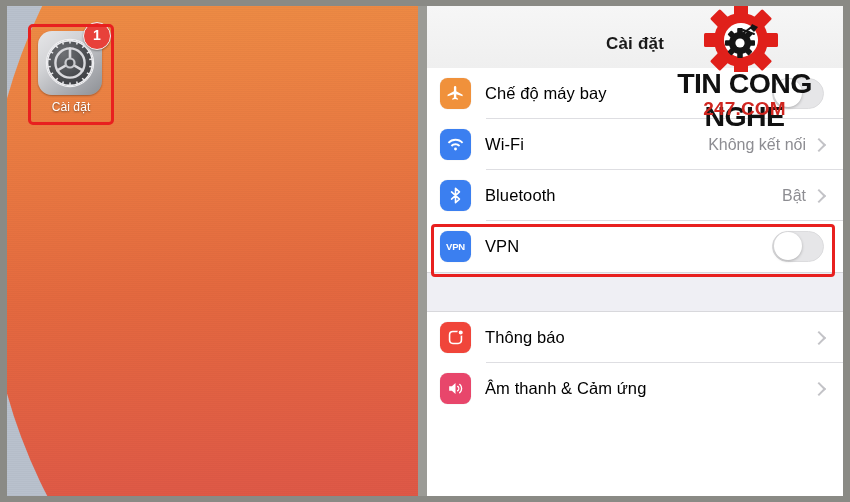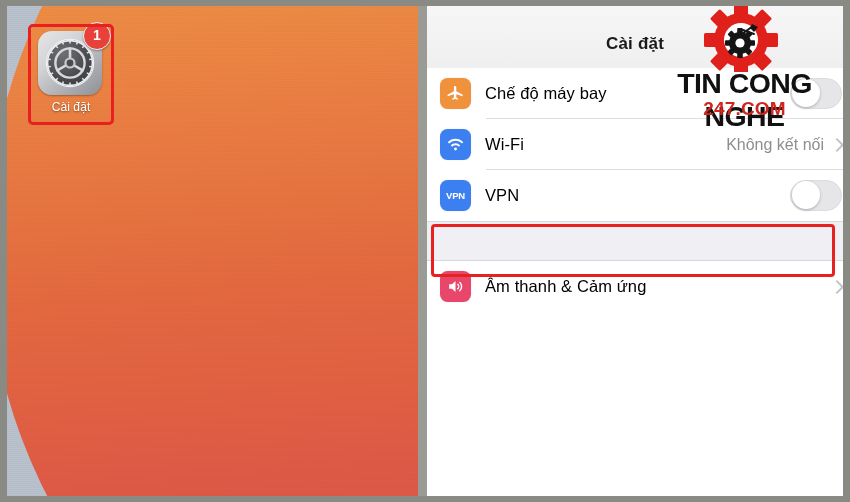--- a/index.html
+++ b/index.html
@@ -79,21 +79,21 @@
   }
   .row + .row .sep{content:"";}
   .sep{position:absolute;left:59px;right:0;bottom:0;height:1px;background:#dedee2;}
 
   .ico{
     width:31px;height:31px;border-radius:7.5px;flex:0 0 auto;
     display:flex;align-items:center;justify-content:center;
     color:#fff;box-shadow:0 0 0 .5px rgba(0,0,0,.05);
   }
   .lbl{margin-left:14px;font-size:16.5px;color:#000;letter-spacing:.1px;}
-  .right{margin-left:auto;display:flex;align-items:center;padding-right:1px;gap:8px;}
+  .right{margin-left:auto;display:flex;align-items:center;padding-right:19px;gap:8px;}
   .val{font-size:16px;color:#8d8d92;}
   .chev{
     width:8px;height:8px;border-right:2px solid #c3c3c7;border-top:2px solid #c3c3c7;
     transform:rotate(45deg);
   }
   .toggle{
     position:relative;width:52px;height:31px;border-radius:16px;
     background:#e6e6e8;border:1px solid #dcdcde;box-sizing:border-box;
   }
   .knob{
@@ -242,37 +242,63 @@
               </svg>
           </div>
           <div class="lbl">Wi-Fi</div>
           <div class="right">
             <span class="val">Không kết nối</span>
             <span class="chev"></span>
           </div>
           <div class="sep"></div>
         </div>
 
+        <div class="row">
+          <div class="ico ic-bt">
+            <svg width="19" height="19" viewBox="0 0 24 24" fill="none" stroke="#fff" stroke-width="2" stroke-linejoin="round" stroke-linecap="round">
+                <path d="M7 7.5L17 16.5 12 21V3l5 4.5L7 16.5"></path>
+              </svg>
+          </div>
+          <div class="lbl">Bluetooth</div>
+          <div class="right">
+            <span class="val">Bật</span>
+            <span class="chev"></span>
+          </div>
+          <div class="sep"></div>
+        </div>
 
 
 
         <div class="row">
           <div class="ico ic-vpn">VPN</div>
           <div class="lbl">VPN</div>
           <div class="right">
             <div class="toggle">
                 <div class="knob"></div>
               </div>
           </div>
         </div>
       </div>
 
       <div class="gap"></div>
 
       <div class="group">
+        <div class="row">
+          <div class="ico ic-notif">
+            <svg width="19" height="19" viewBox="0 0 24 24" fill="none" stroke="#fff" stroke-width="2">
+                <rect x="4.5" y="4.5" width="15" height="15" rx="4.2"></rect>
+                <circle cx="18.6" cy="5.6" r="3.4" fill="#fff" stroke="#f0453a" stroke-width="1.6"></circle>
+              </svg>
+          </div>
+          <div class="lbl">Thông báo</div>
+          <div class="right">
+            <span class="chev"></span>
+          </div>
+          <div class="sep"></div>
+        </div>
 
         <div class="row">
           <div class="ico ic-sound">
             <svg width="19" height="19" viewBox="0 0 24 24" fill="#fff">
                 <path d="M4 9.3v5.4h3.4L12 18.8V5.2L7.4 9.3H4z"></path>
                 <path d="M14.6 8.5a.9.9 0 0 0-.3 1.5 2.6 2.6 0 0 1 0 4 .9.9 0 1 0 1.1 1.4 4.4 4.4 0 0 0 0-6.8.9.9 0 0 0-.8-.1z"></path>
                 <path d="M17.3 6a.9.9 0 0 0-.4 1.5 6.2 6.2 0 0 1 0 9 .9.9 0 1 0 1.2 1.3 8 8 0 0 0 0-11.6.9.9 0 0 0-.8-.2z"></path>
               </svg>
           </div>
           <div class="lbl">Âm thanh &amp; Cảm ứng</div>

